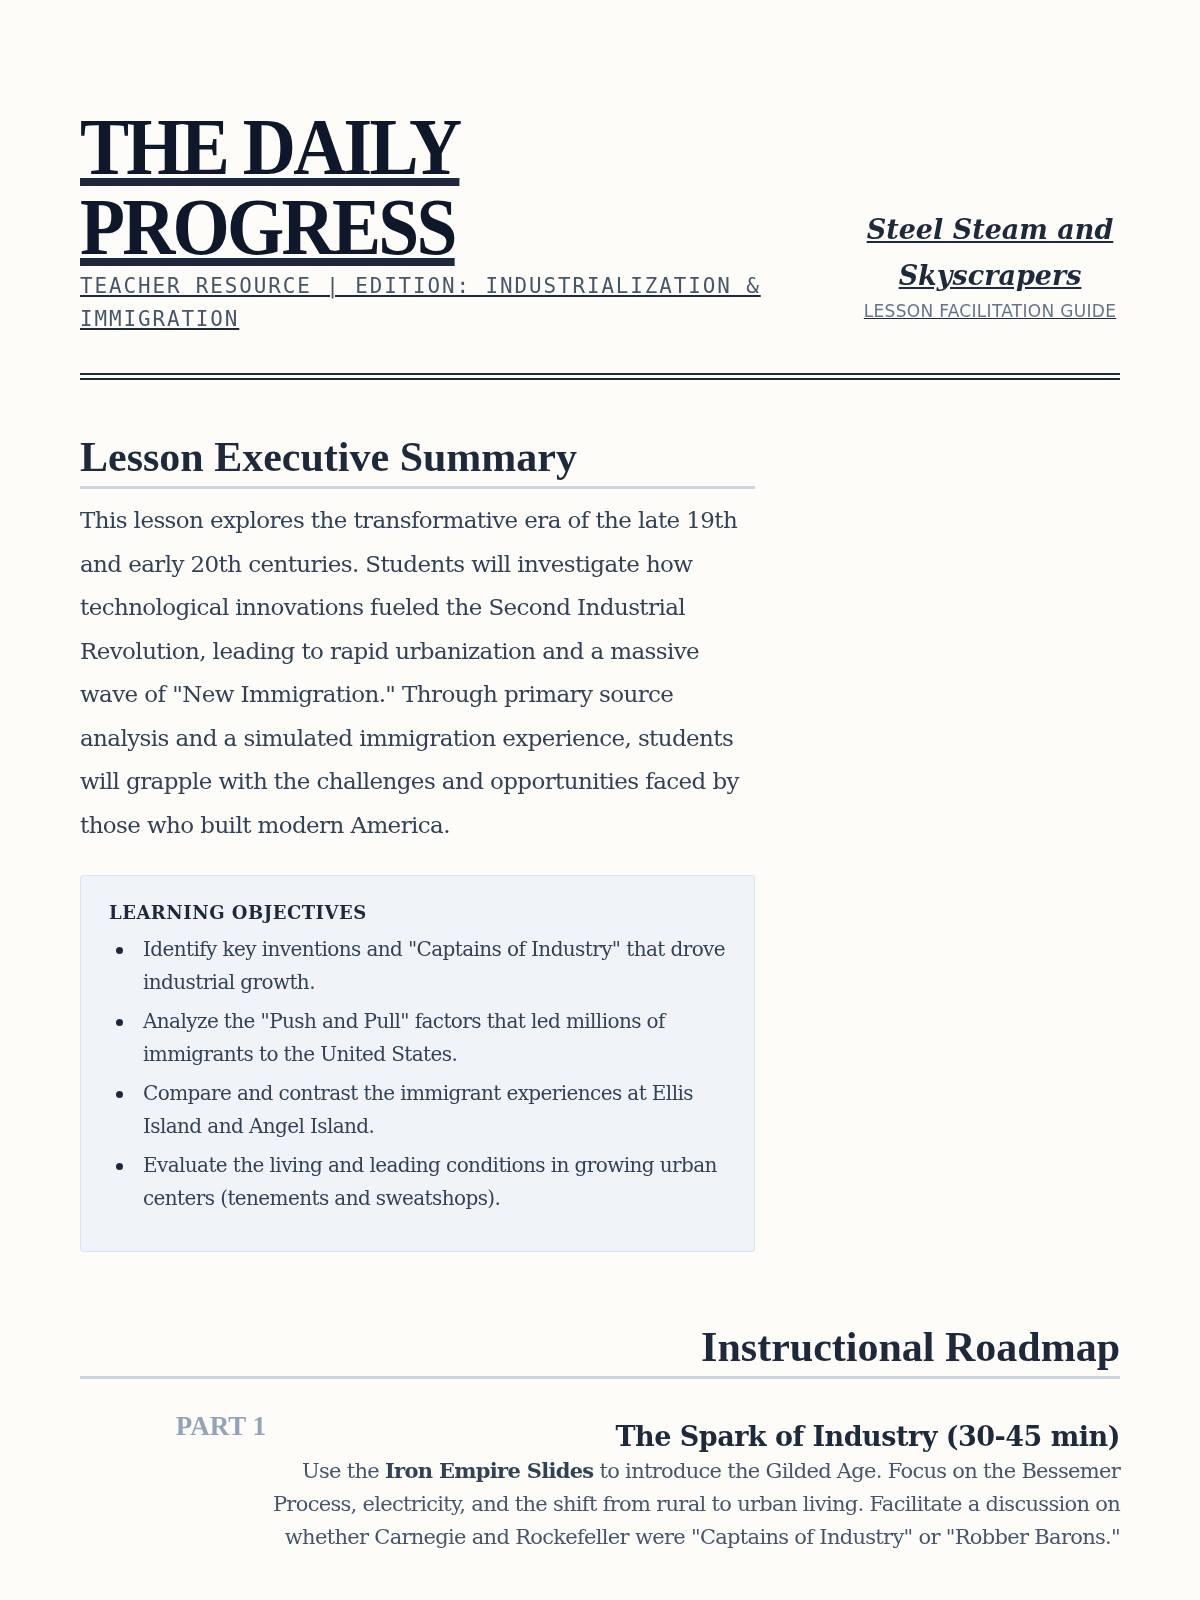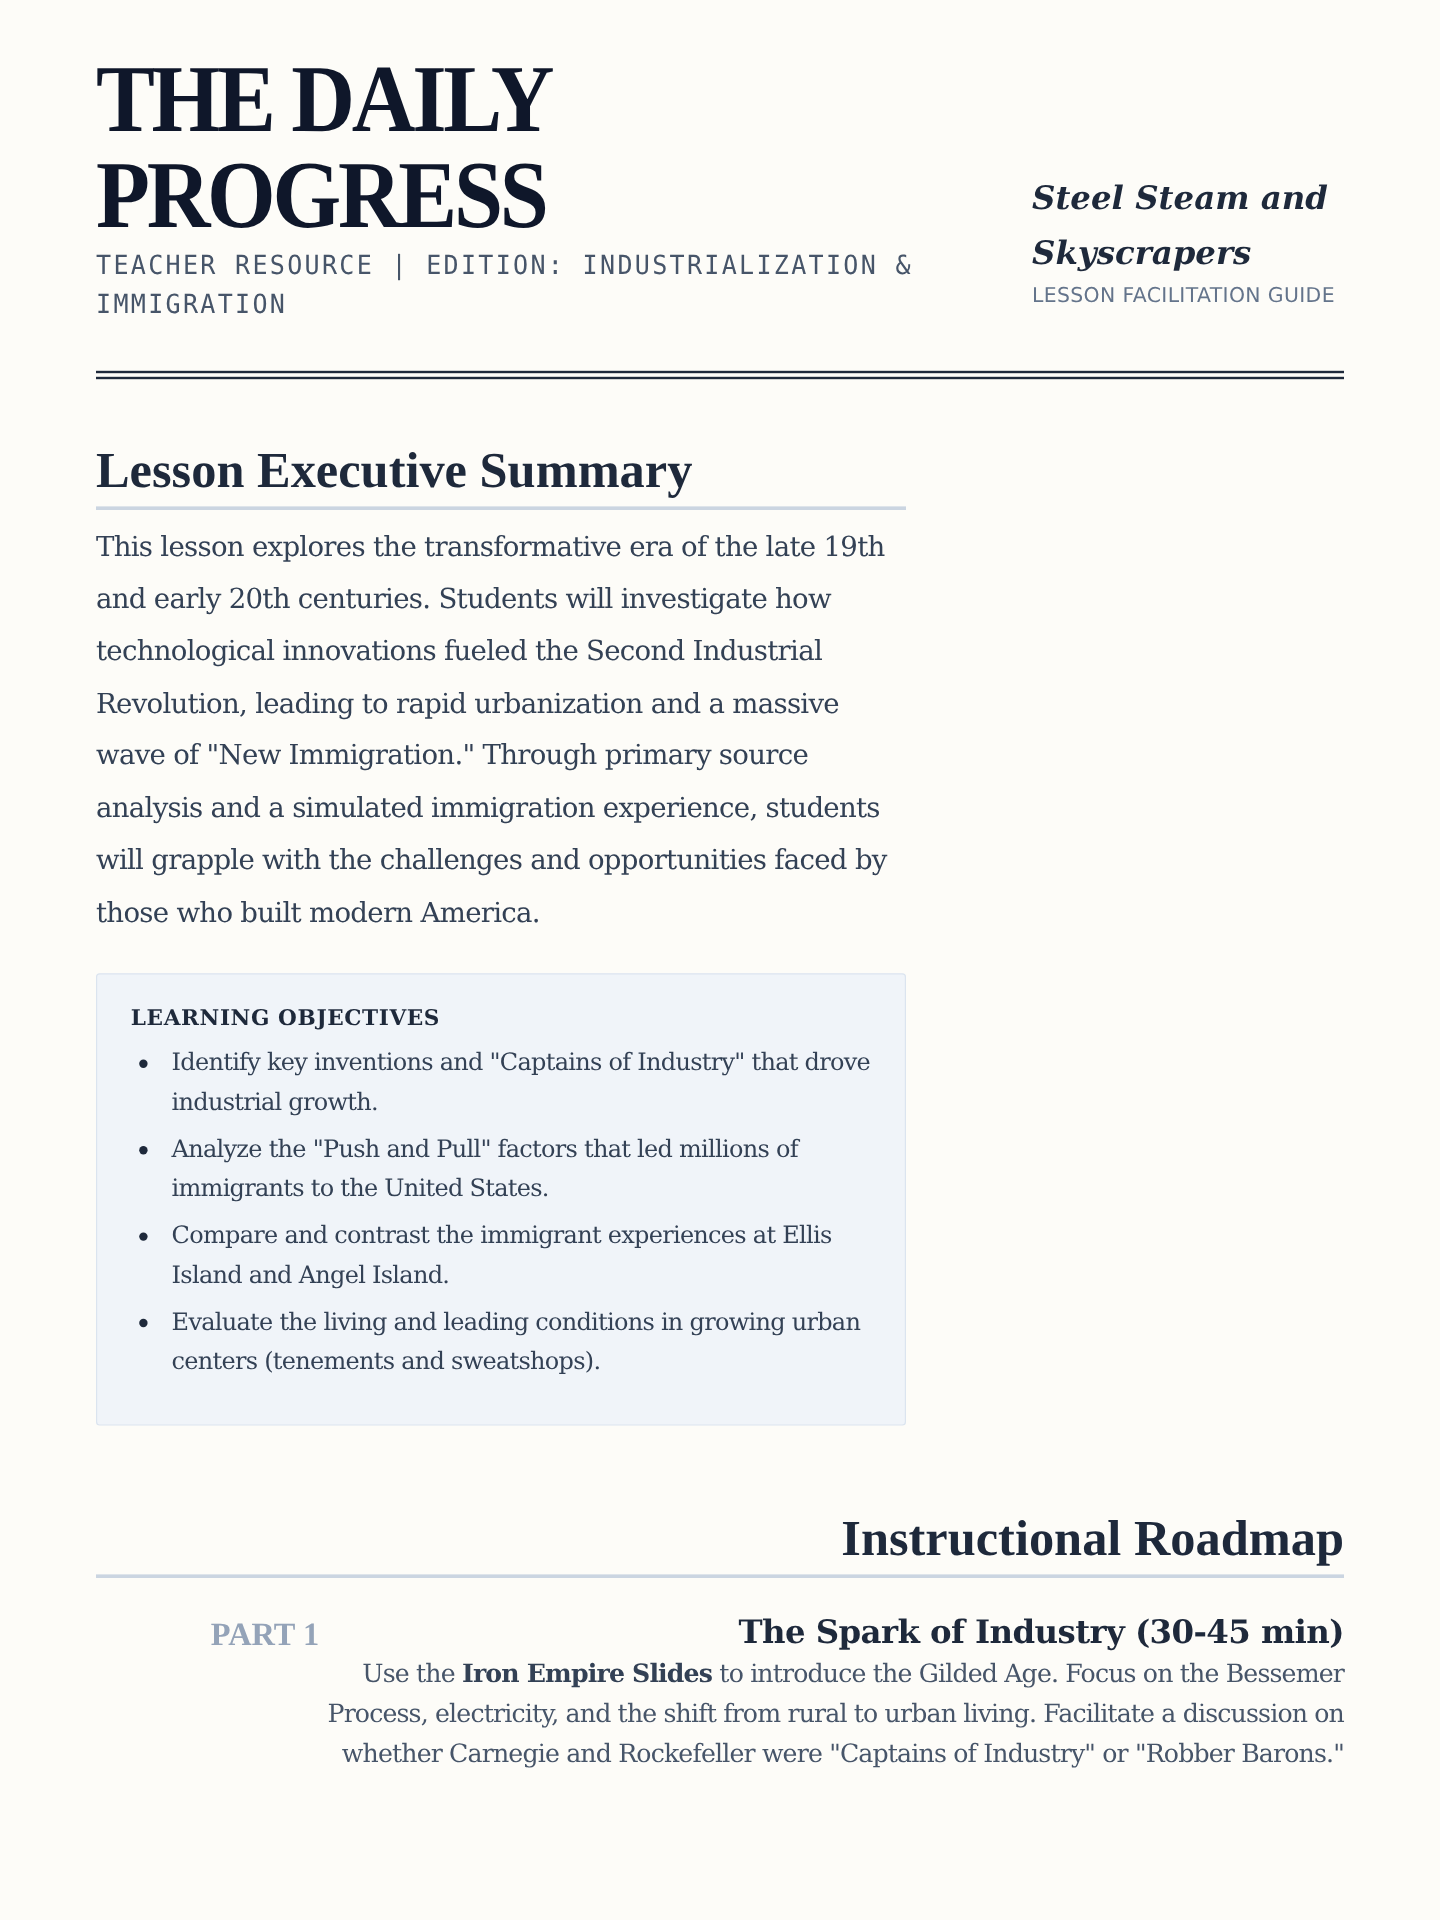--- a/index.html
+++ b/index.html
@@ -5,21 +5,21 @@
   html, body { margin: 0; padding: 0; }
   body {
     width: 1200px; height: 1600px; overflow: hidden;
     background: #fdfcf8;
     color: #1e293b;
     font-family: "DejaVu Serif", serif;
   }
   .page { position: relative; padding: 0 80px; }
 
   
-  .masthead { display: flex; justify-content: space-between; align-items: flex-end; padding-top: 43px; }
+  .masthead { display: flex; justify-content: space-between; align-items: flex-end; padding-top: 107px; text-decoration: underline; }
   .brand-title {
     font-family: "Liberation Serif", serif;
     font-weight: 700;
     font-size: 80px;
     line-height: 80px;
     letter-spacing: -3px;
     color: #0f172a;
     margin: 0;
     transform: scaleX(0.92);
     transform-origin: left;
@@ -29,21 +29,21 @@
     font-family: "DejaVu Sans Mono", monospace;
     font-size: 22px;
     letter-spacing: 2px;
     color: #475569;
     line-height: 33px;
     margin-top: 2px;
     width: 720px;
     transform: scaleX(0.95);
     transform-origin: left;
   }
-  .lesson-meta { text-align: left; padding-bottom: 14px; }
+  .lesson-meta { text-align: center; padding-bottom: 14px; }
   .lesson-title {
     font-family: "DejaVu Serif", serif;
     font-weight: 700; font-style: italic;
     font-size: 27px; line-height: 46px; color: #1e293b;
     width: 260px; margin-left: auto;
   }
   .lesson-kind {
     font-family: "DejaVu Sans", sans-serif;
     font-size: 17px; color: #64748b; letter-spacing: 0.3px;
     margin-top: 2px;
@@ -129,21 +129,21 @@
 
   
   .roadmap { margin-top: 70px; text-align: right; }
   .part { display: flex; margin-top: 30px; }
   .part-label {
     width: 186px;
     font-family: "Liberation Serif", serif;
     font-weight: 700; font-size: 27px; color: #94a3b8;
     padding-top: 2px;
   }
-  .part-body { flex: 1; }
+  .part-body { flex: 1; margin-top: 12px; }
   .part-title {
     font-family: "DejaVu Serif", serif;
     font-weight: 700; font-size: 27px; color: #1e293b; margin: 0;
     letter-spacing: -0.5px;
   }
   .part-desc {
     font-family: "DejaVu Serif", serif;
     font-size: 21px; line-height: 33px; color: #475569; margin: 2px 0 0 0;
     letter-spacing: -0.7px;
   }

